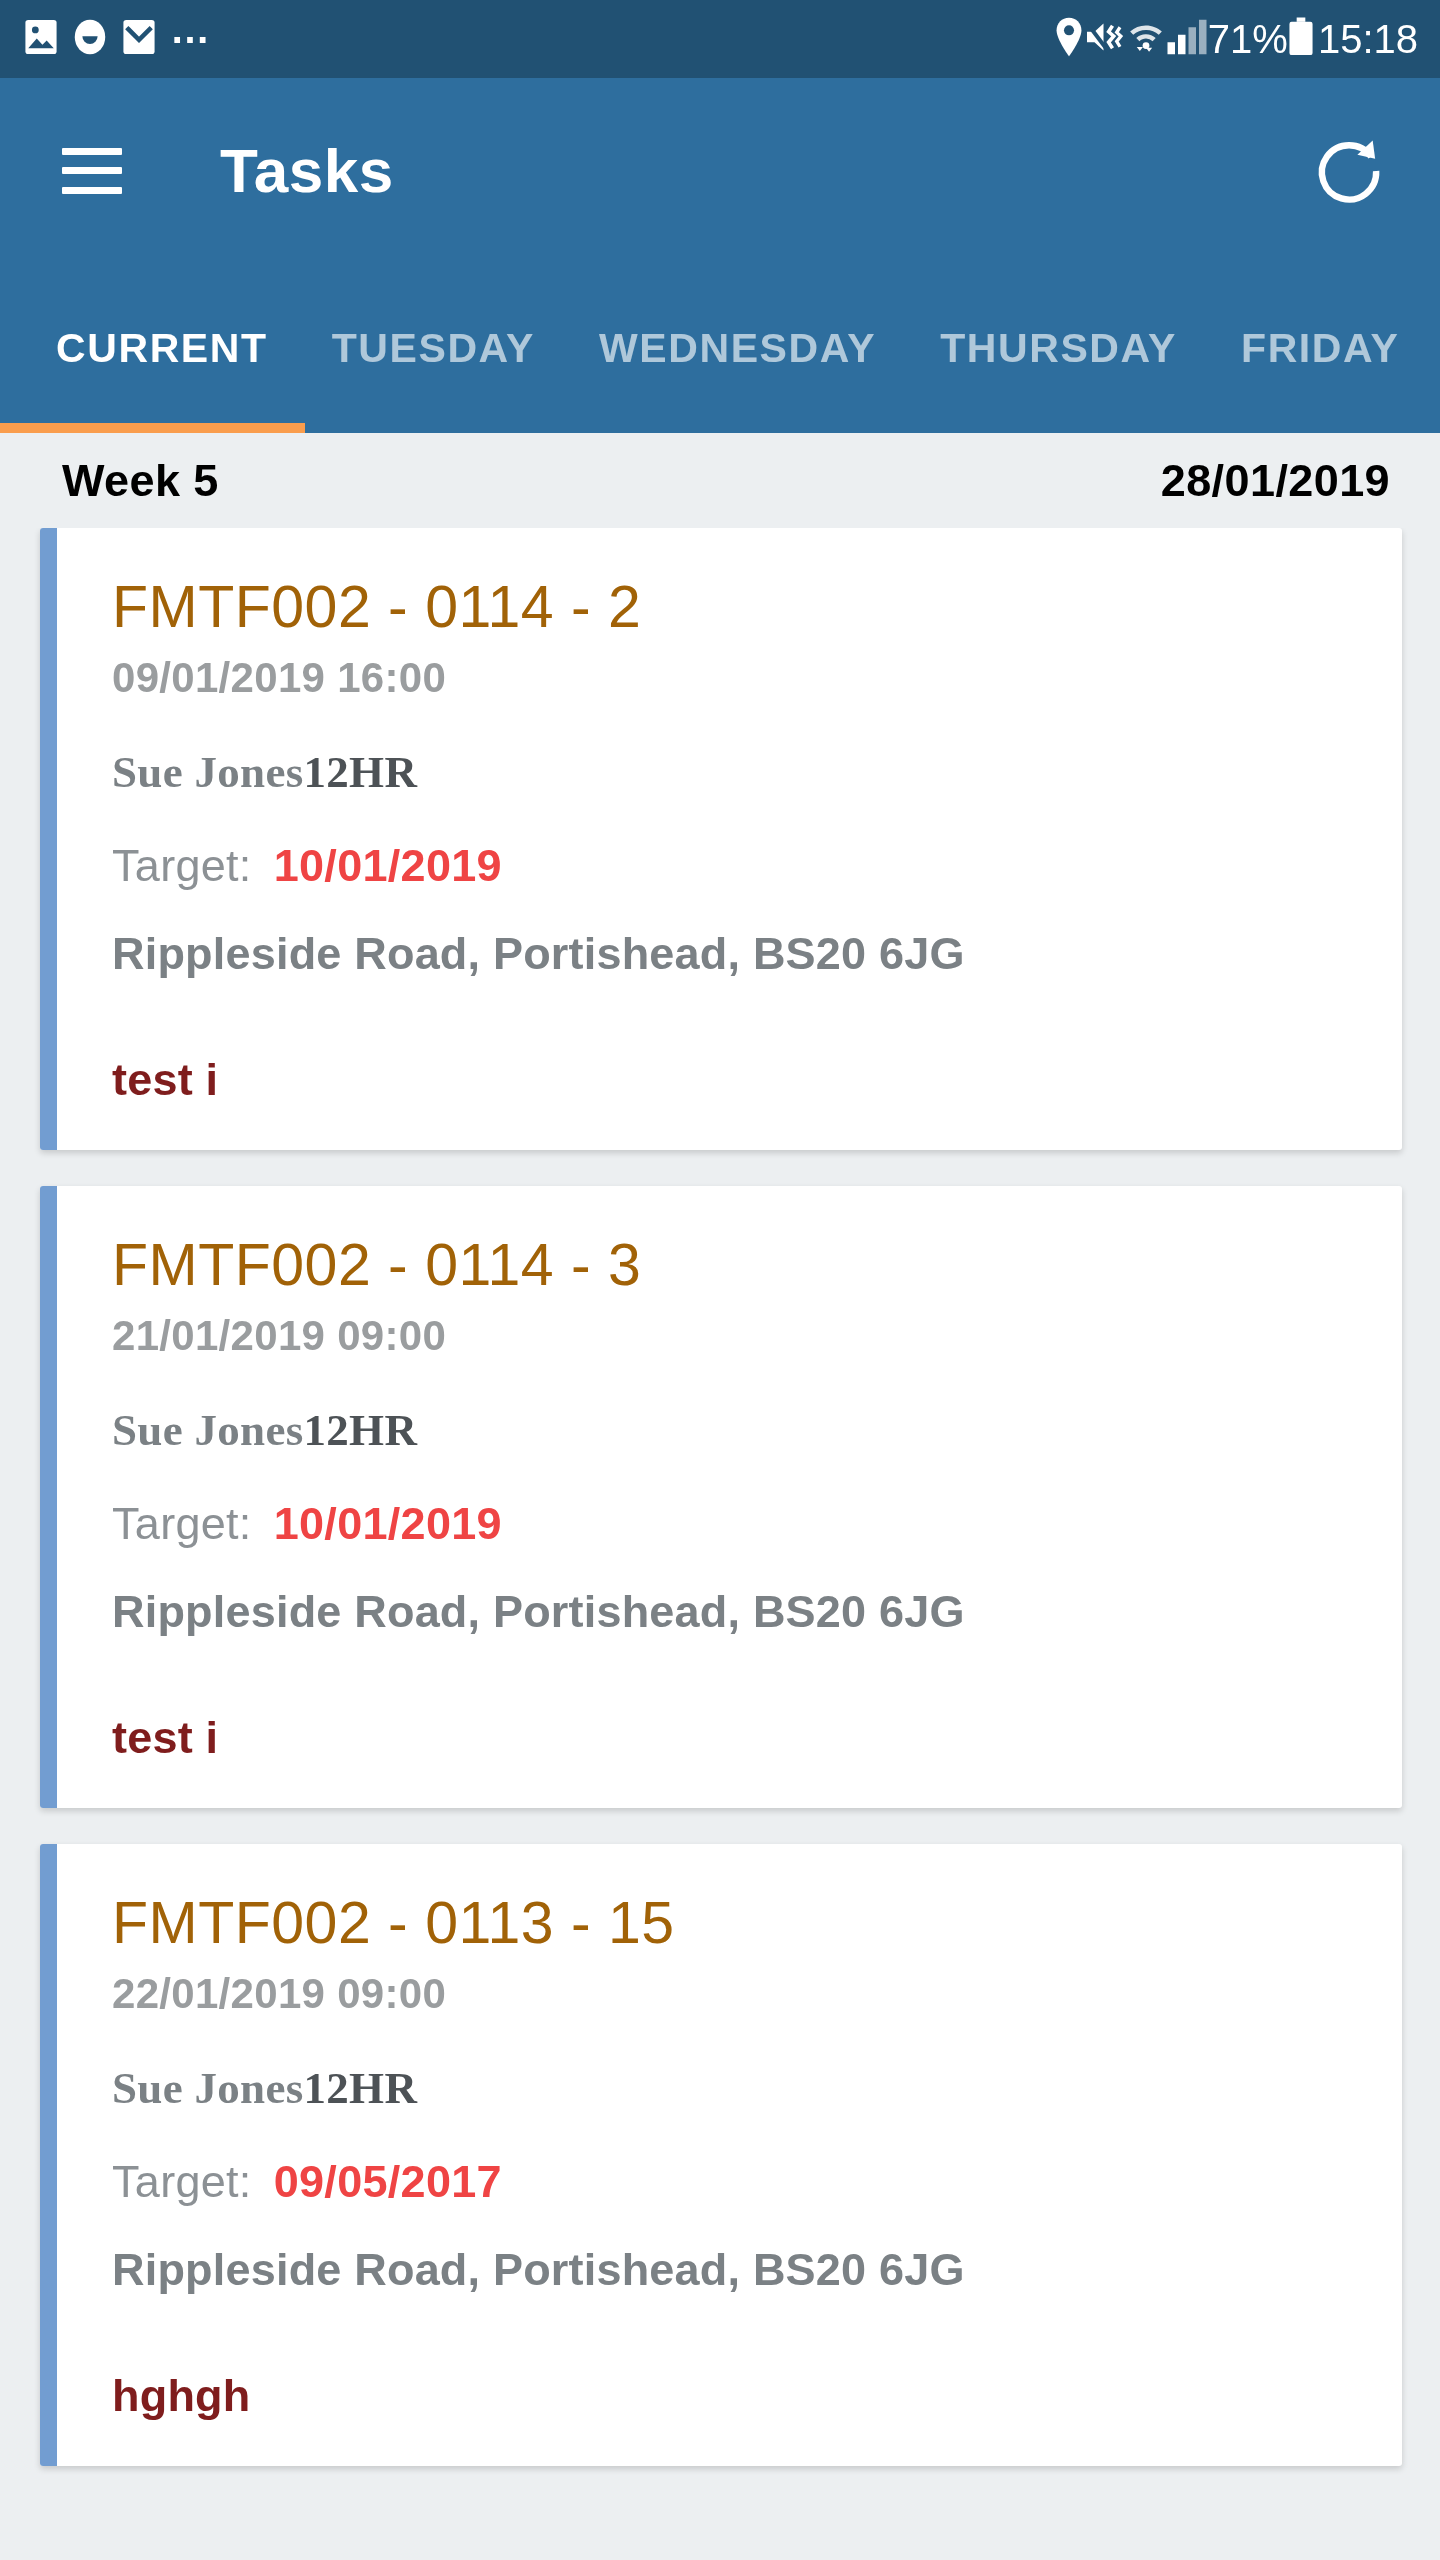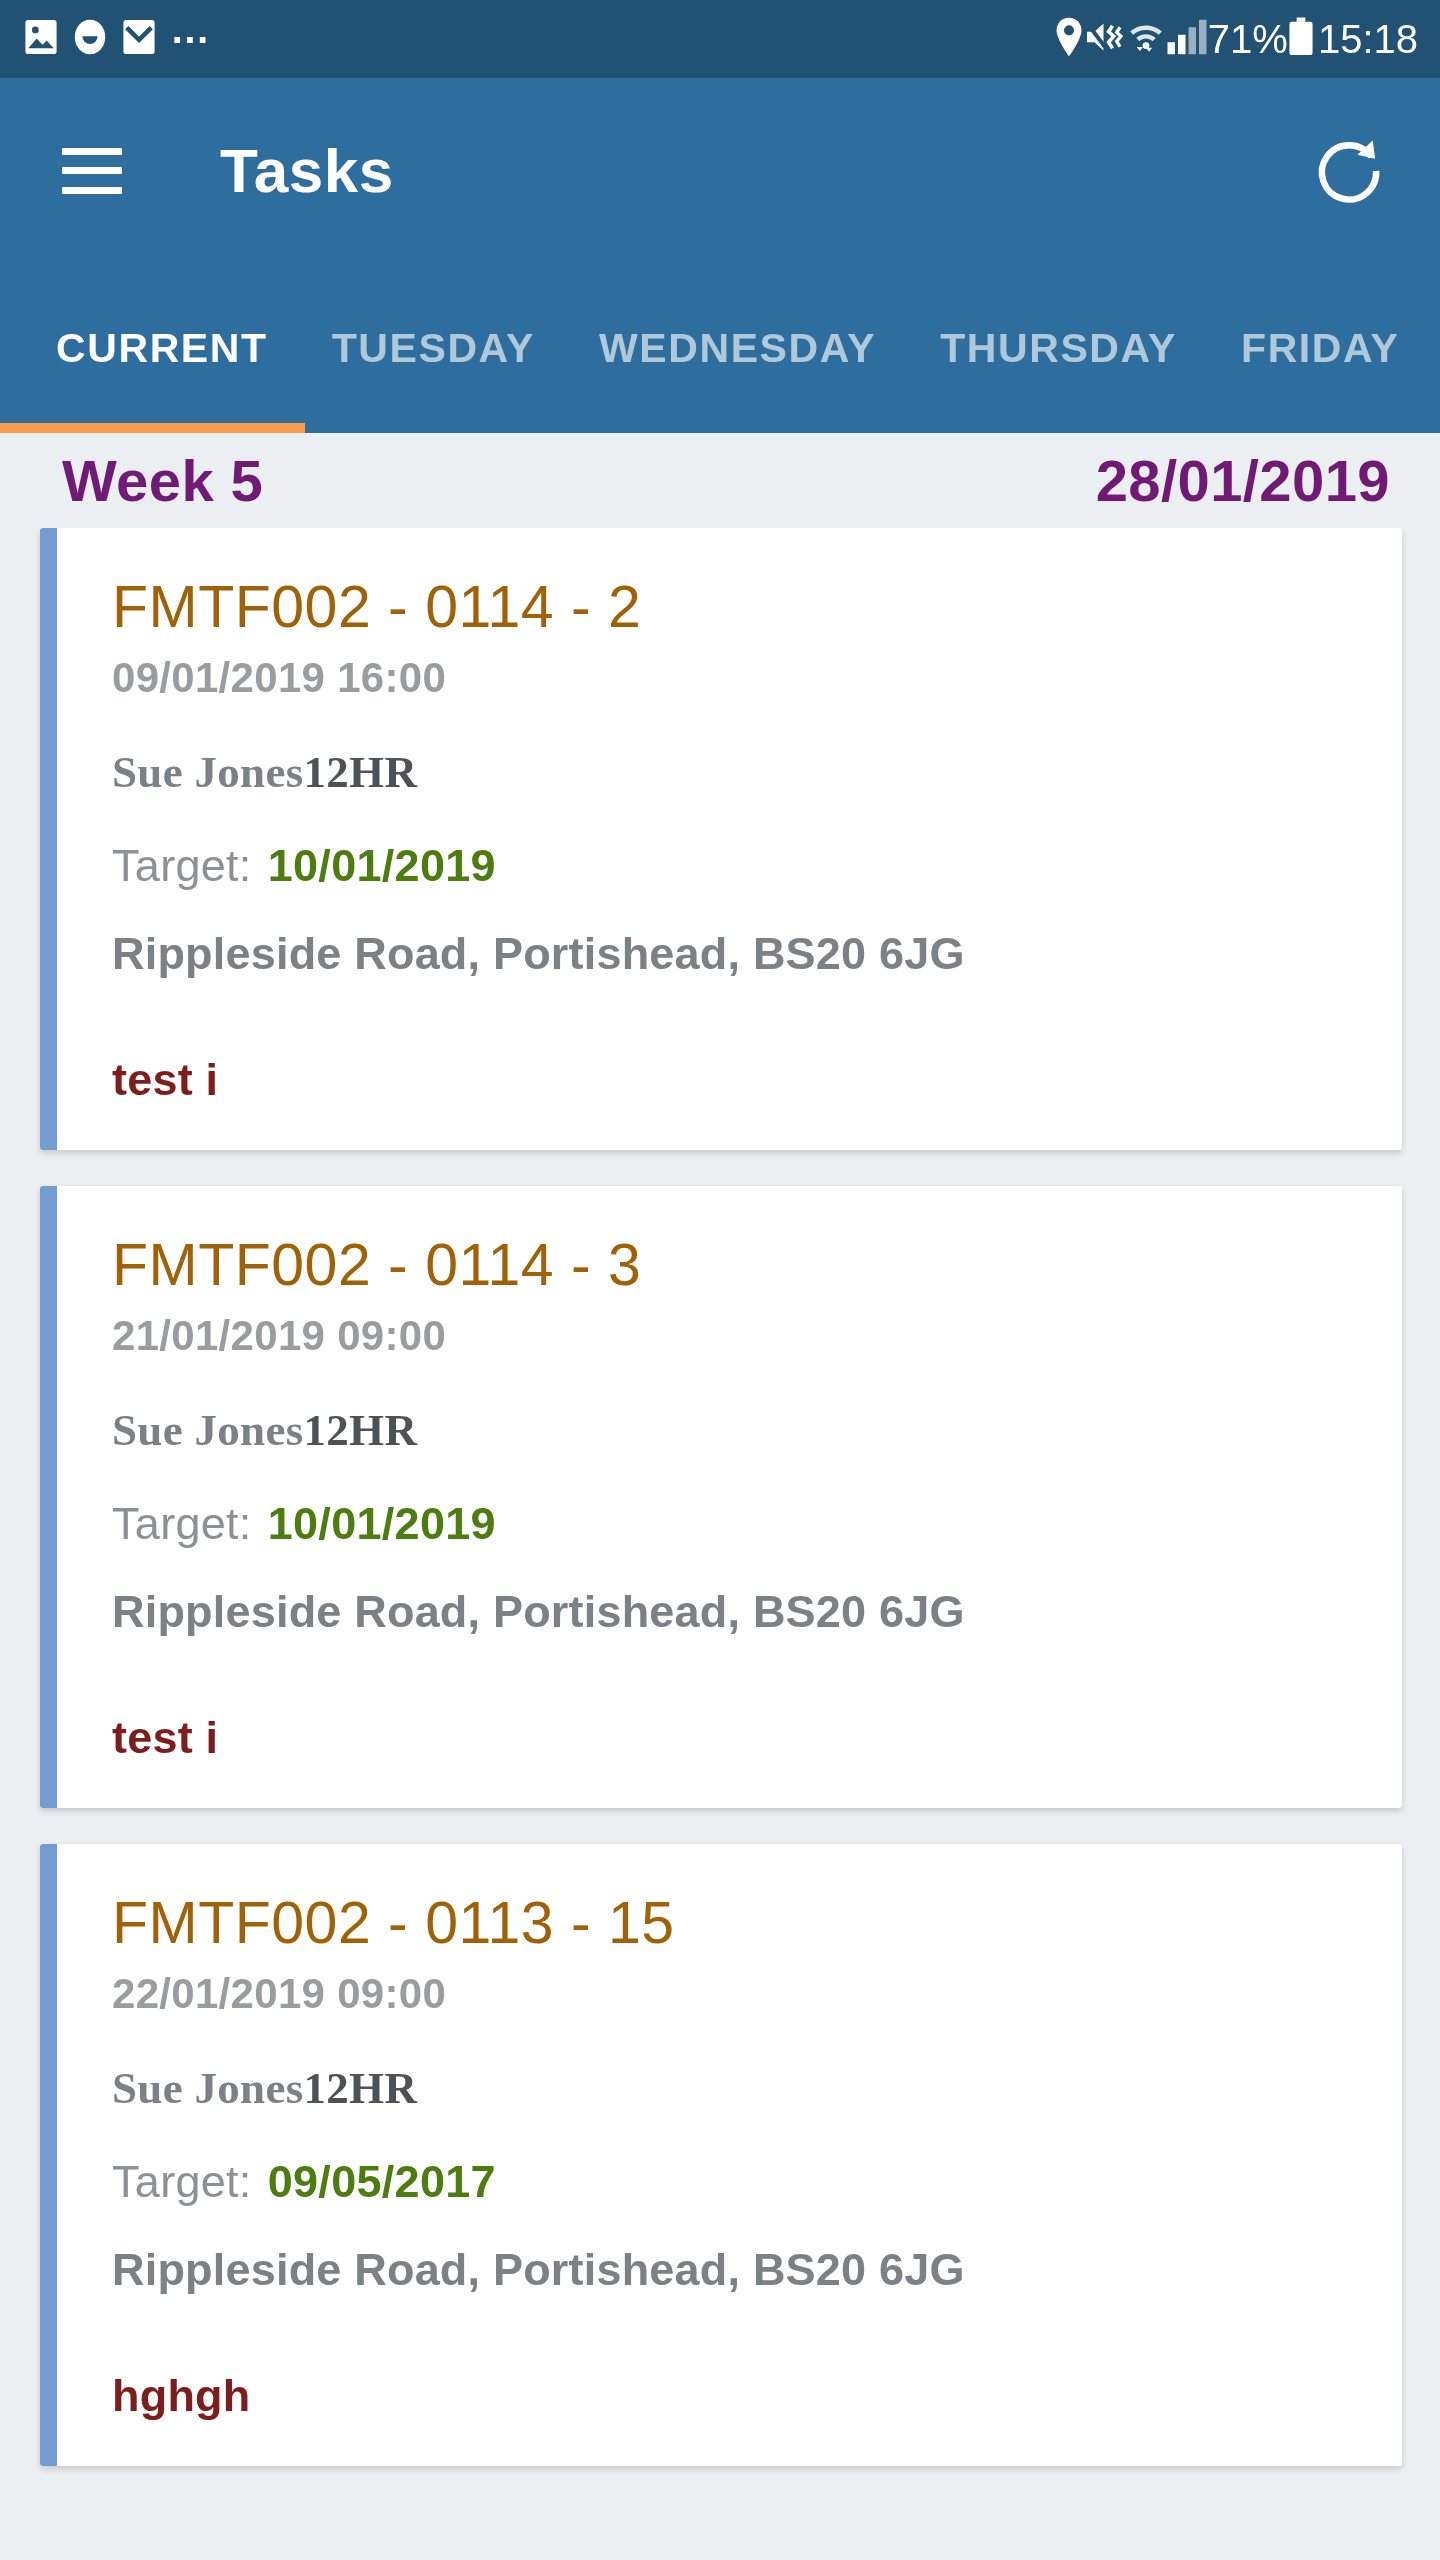--- a/index.html
+++ b/index.html
@@ -52,41 +52,41 @@
   .tab-indicator {
     position:absolute; left:0; bottom:0; width:305px; height:10px; background:#f99d4d;
   }
 
   
   .weekrow {
     flex:0 0 95px; height:95px; background:#eceff1;
     display:flex; align-items:center; justify-content:space-between;
     padding:0 50px 0 62px;
   }
-  .week-label, .week-date { font-size:58px; font-weight:700; color:#701a75; letter-spacing:0.4px; }
+  .week-label, .week-date { font-size:45px; font-weight:700; color:#000000; letter-spacing:0.4px; }
 
   
   .list { flex:1 1 auto; background:#eceff1; padding:0 38px 0 40px; overflow:hidden; position:relative; }
   .card {
     background:#ffffff; position:relative;
     margin-bottom:36px; border-radius:3px;
     box-shadow:0 3px 6px rgba(0,0,0,0.16);
     padding:46px 42px 44px 72px; min-height:100px;
   }
   .card::before {
     content:""; position:absolute; left:0; top:0; bottom:0; width:17px;
     background:#729dd1; border-radius:3px 0 0 3px;
   }
   .card-title { font-size:59px; font-weight:400; color:#a16207; letter-spacing:0.5px; line-height:1.12; }
   .card-datetime { font-size:42px; font-weight:700; color:#9a9d9f; margin-top:14px; letter-spacing:0.3px; }
   .card-row { display:flex; align-items:baseline; margin-top:44px;font-family:Liberation Serif, serif; }
   .card-person { font-size:45px; font-weight:700; color:#7b8185; letter-spacing:0.3px; }
   .card-duration { font-size:45px; font-weight:700; color:#4d5256; letter-spacing:0.3px; }
   .card-target { margin-top:42px; font-size:45px; color:#8c9195; letter-spacing:0.3px; }
-  .card-target b { color:#4d7c0f; font-weight:700; margin-left:16px; }
+  .card-target b { color:#ef4444; font-weight:700; margin-left:22px; }
   .card-address { margin-top:36px; font-size:45px; font-weight:700; color:#7b8185; letter-spacing:0.2px; }
   .card-note { margin-top:74px; font-size:45px; font-weight:700; color:#7f1d1d; letter-spacing:0.2px; }
 </style>
 </head>
 <body>
 
 <div id="app">
 
   <div class="statusbar">
     <div class="sb-left">

